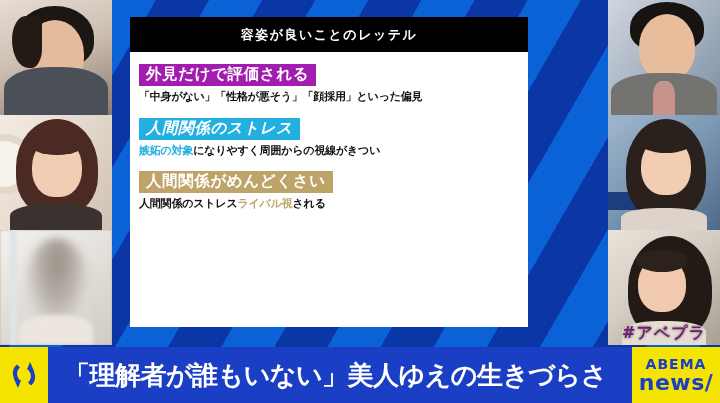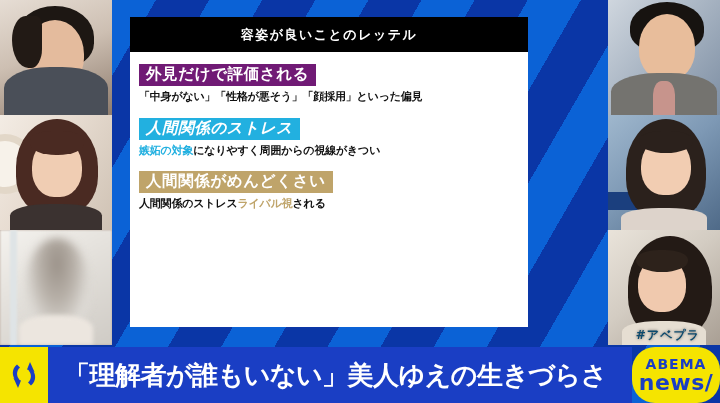--- a/index.html
+++ b/index.html
@@ -107,24 +107,24 @@
 
   
   .t-r3 .room { background: linear-gradient(140deg,#e9e3da 0%,#d3ccc2 45%,#a99f94 100%); }
   .t-r3 .hair   { width: 84px; height: 102px; left: 20px; top: 6px; background: #231a15; }
   .t-r3 .person { width: 48px; height: 56px; left: 30px; top: 26px; background: #f0c9ae; }
   .t-r3 .bang   { position:absolute; width: 52px; height: 22px; left: 28px; top: 20px; background:#2d221b; border-radius: 44% 44% 50% 50%; }
   .t-r3 .body   { width: 84px; height: 24px; bottom: 0; background: #e6ded2; }
 
   .hashtag {
     position: absolute;
-    right: 20px;
+    right: 14px;
     bottom: 1px;
-    color: #0c4a6e;
-    font-size: 12px;
+    color: #701a75;
+    font-size: 16px;
     font-weight: bold;
     letter-spacing: 1px;
     text-shadow: 0 0 3px rgba(0,0,0,.55);
     z-index: 6;
     white-space: nowrap;
   }
 
   
   .card {
     position: absolute;
@@ -155,21 +155,21 @@
   .chip {
     display: inline-block;
     color: #ffffff;
     font-size: 15.5px;
     font-weight: bold;
     letter-spacing: .6px;
     padding: 2px 7px 3px 7px;
     line-height: 1.1;
     white-space: nowrap;
   }
-  .chip.c-blue { background: #701a75; }
+  .chip.c-blue { background: #a21caf; }
   .chip.c-cyan { background: #22b0e0; font-style: italic; }
   .chip.c-tan  { background: #bfa46a; }
 
   .line {
     color: #111111;
     font-size: 11px;
     font-weight: bold;
     letter-spacing: -.2px;
     line-height: 1.32;
     margin-top: 4px;
@@ -213,21 +213,20 @@
   }
   .cap-logo {
     flex: 0 0 88px;
     background: #f5e400;
     display: flex;
     flex-direction: column;
     align-items: center;
     justify-content: center;
     color: #1a3ec4;
     line-height: 1;
-    border-radius: 23px;
   }
   .logo-abema {
     font-size: 14px;
     font-weight: bold;
     letter-spacing: 1px;
   }
   .logo-news {
     font-size: 22px;
     font-weight: bold;
     letter-spacing: .5px;

